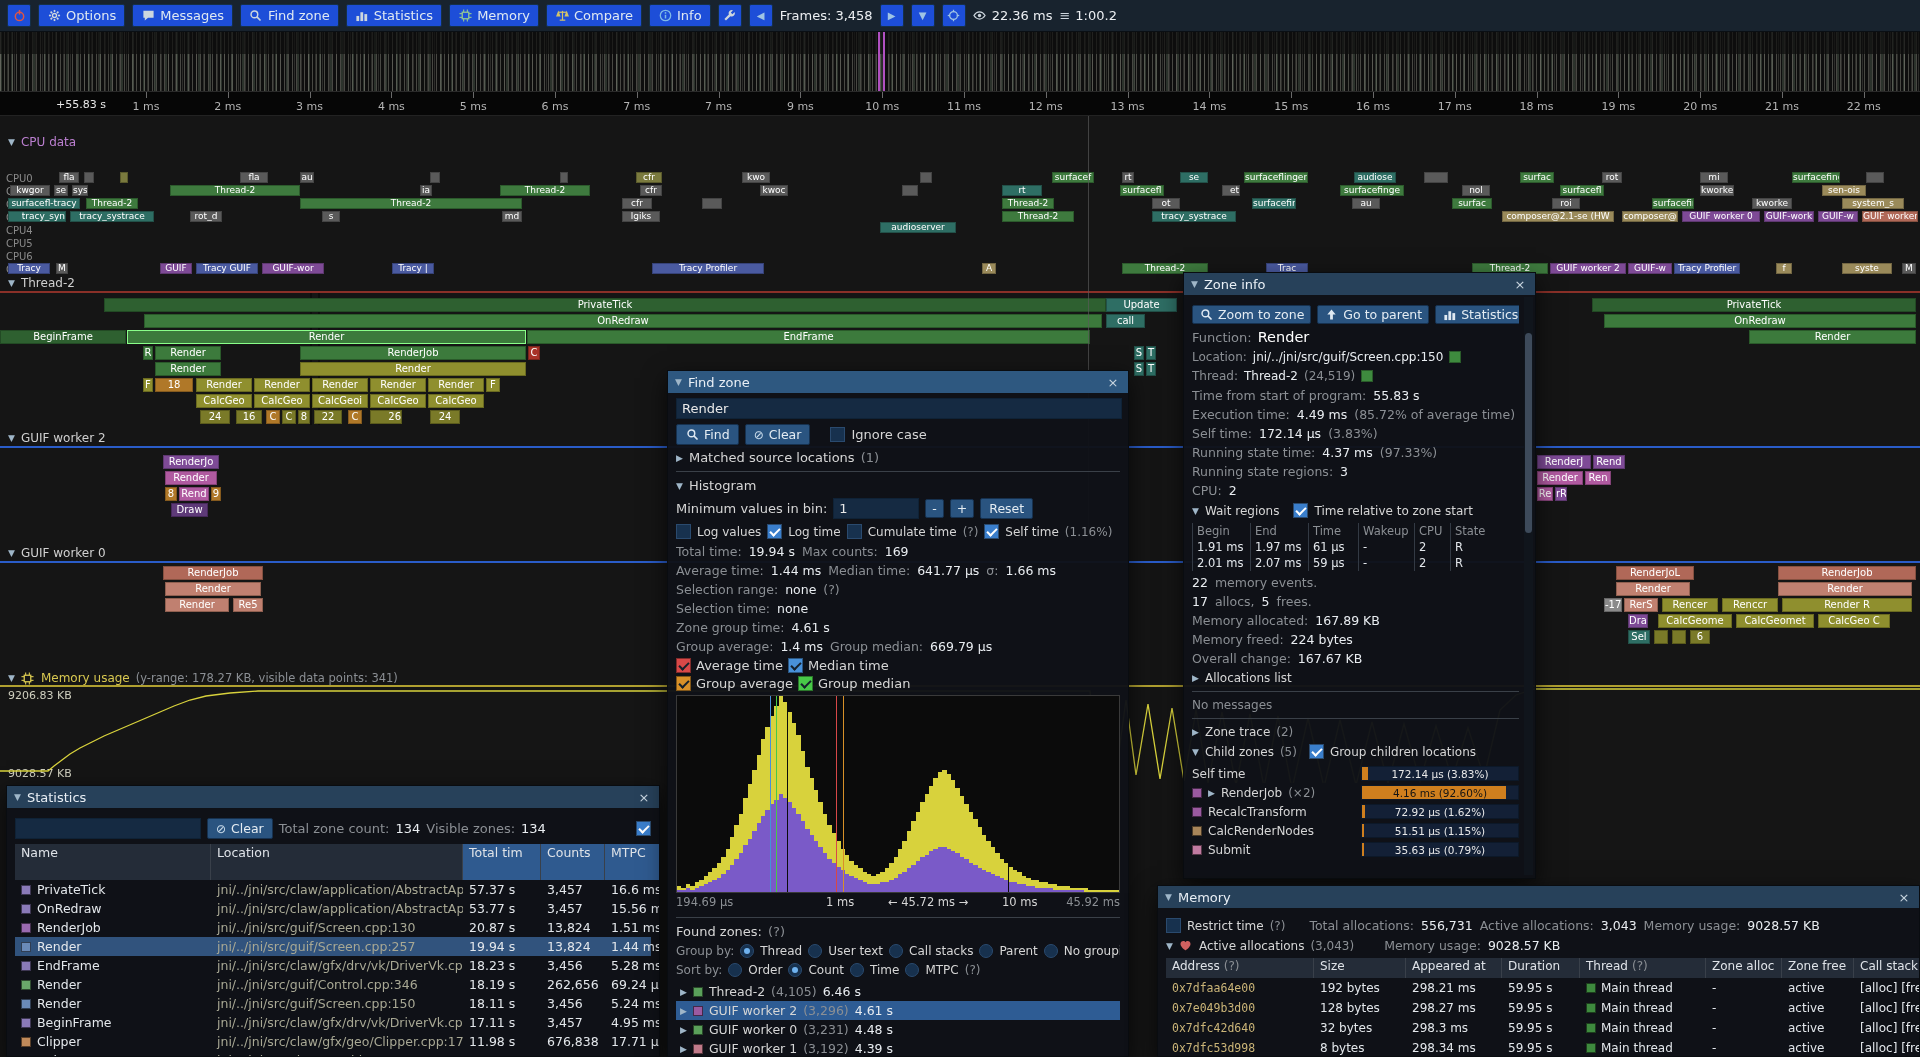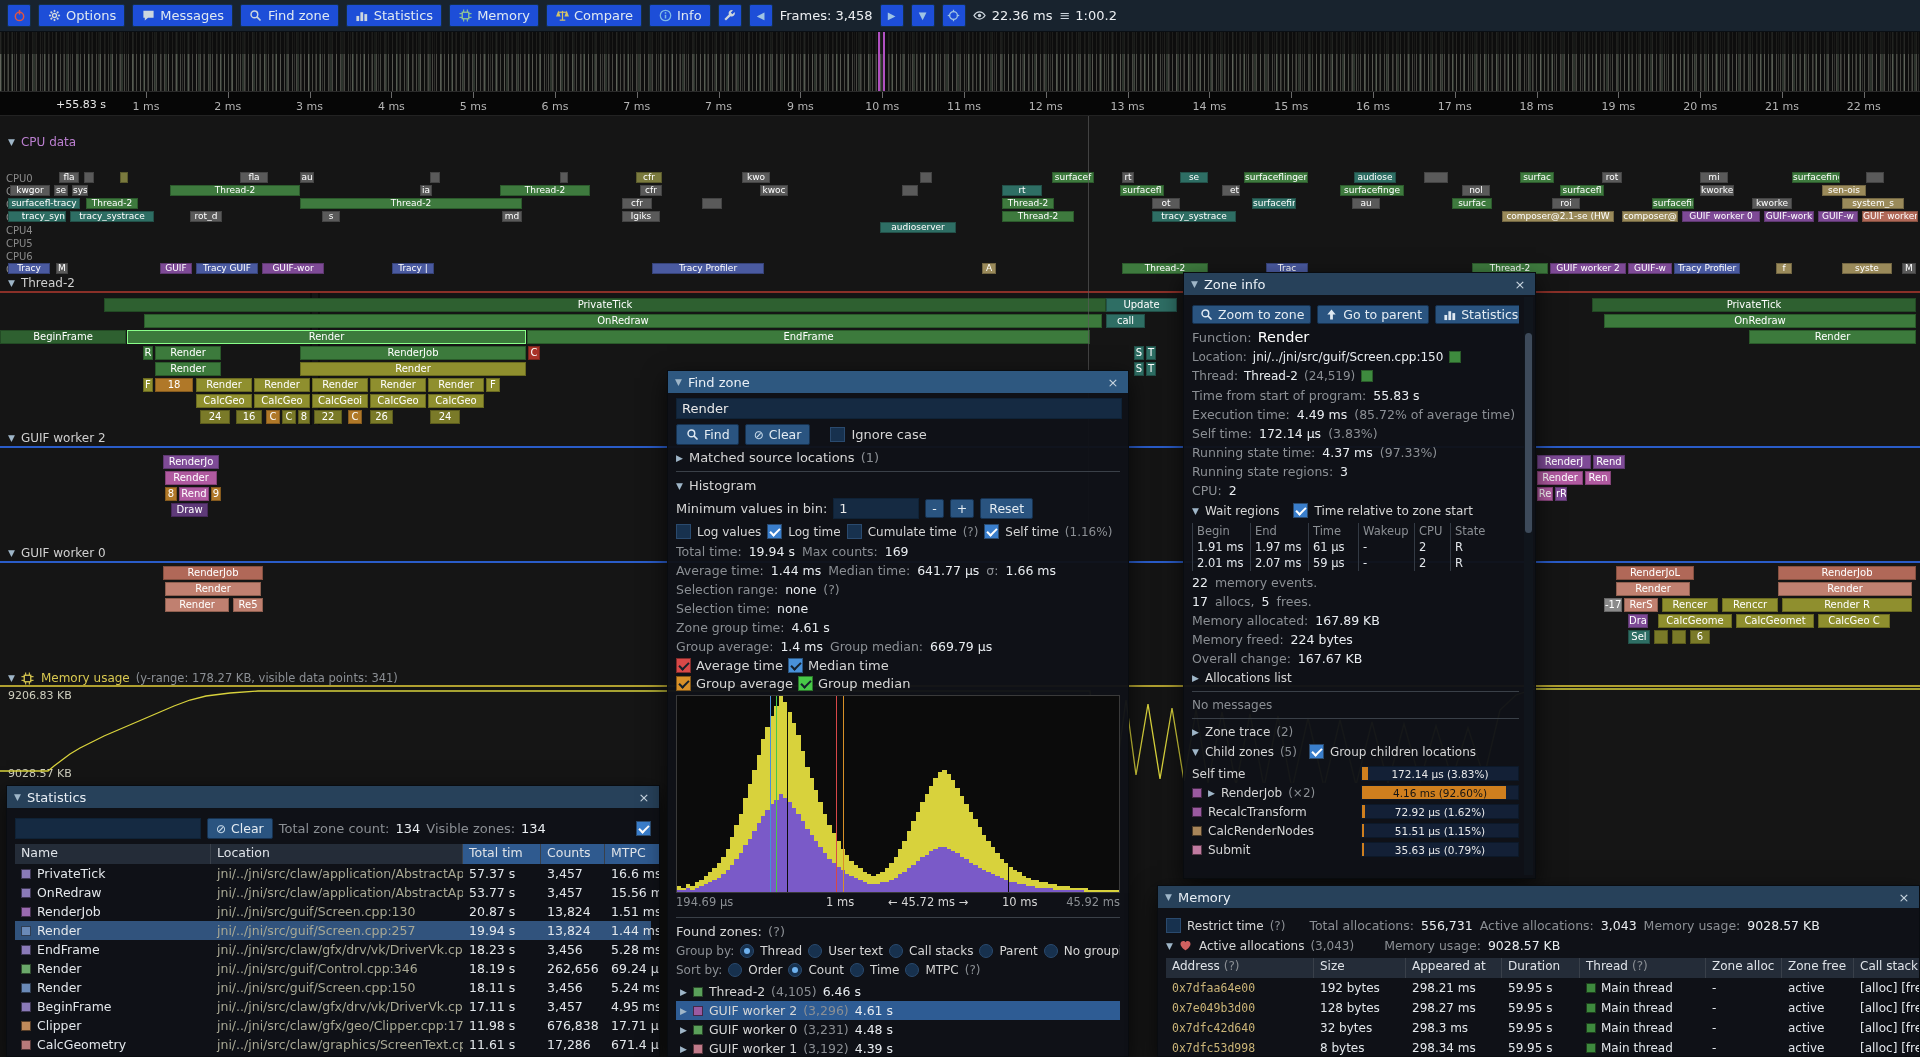--- a/index.html
+++ b/index.html
@@ -100,21 +100,21 @@
   .radio.on::after{content:"";position:absolute;left:3px;top:3px;width:6px;height:6px;border-radius:50%;background:#6fb2ef;}
   .row{display:flex;align-items:center;gap:6px;margin:5px 0;white-space:nowrap;overflow:hidden;}
   .f12{font-size:12px;}
   .pline{margin:4px 0;font-size:12.5px;display:flex;gap:7px;white-space:nowrap;overflow:hidden;}
   .sep{height:1px;background:#3a4048;margin:6px 0;}
   .nosign{color:#cfe0ee;font-size:12px;}
   .gsq{width:12px;height:12px;background:#3e8a3e;border:1px solid #2a5c2a;flex:none;display:inline-block;}
 
   
   #win-stats{left:6px;top:785px;width:654px;height:272px;}
-  #stats-cols{display:grid;grid-template-columns:196px 252px 78px 64px 62px;height:20px;}
+  #stats-cols{display:grid;grid-template-columns:196px 252px 78px 64px 62px;height:36px;}
   .shead{background:#242c38;font-size:12.5px;color:#dfe3e8;padding:1px 6px;border-right:1px solid #39404a;overflow:hidden;white-space:nowrap;}
   .shead.sorted{background:#2f5a8f;}
   .srow{display:grid;grid-template-columns:196px 252px 78px 64px 62px;height:19px;align-items:center;font-size:12.5px;}
   .srow.sel{background:#31537d;}
   .scell{padding:0 6px;overflow:hidden;white-space:nowrap;display:flex;gap:6px;align-items:center;color:#e3e7eb;}
   .scell.loc{color:#a8a894;}
 
   
   #win-find{left:667px;top:370px;width:462px;height:687px;}
   #hist{position:relative;width:444px;height:198px;background:#0b0b0b;border:1px solid #3a3a3a;overflow:hidden;margin:4px 0 2px 0;}
@@ -525,21 +525,21 @@
       <div class="zone c-y1" style="left: 312px; top: 261px; width: 56px;">CalcGeoi</div>
       <div class="zone c-y1" style="left: 370px; top: 261px; width: 56px;">CalcGeo</div>
       <div class="zone c-y1" style="left: 428px; top: 261px; width: 56px;">CalcGeo</div>
       <div class="zone c-y2" style="left: 200px; top: 277px; width: 30px;">24</div>
       <div class="zone c-y2" style="left: 236px; top: 277px; width: 26px;">16</div>
       <div class="zone c-or" style="left: 266px; top: 277px; width: 14px;">C</div>
       <div class="zone c-y2" style="left: 282px; top: 277px; width: 14px;">C</div>
       <div class="zone c-y2" style="left: 298px; top: 277px; width: 12px;">8</div>
       <div class="zone c-y2" style="left: 314px; top: 277px; width: 28px;">22</div>
       <div class="zone c-or" style="left: 348px; top: 277px; width: 14px;">C</div>
-      <div class="zone c-y2" style="left: 370px; top: 277px; width: 23px;">26</div>
+      <div class="zone c-y2" style="left: 370px; top: 277px; width: 32px; text-align: right;">26</div>
       <div class="zone c-y2" style="left: 430px; top: 277px; width: 30px;">24</div>
       <div class="zone c-purp" style="left: 163px; top: 322px; width: 56px;">RenderJo</div>
       <div class="zone c-purp" style="left: 1537px; top: 322px; width: 54px;">RenderJ</div>
       <div class="zone c-purp" style="left: 1593px; top: 322px; width: 32px;">Rend</div>
       <div class="zone c-pink" style="left: 165px; top: 338px; width: 52px;">Render</div>
       <div class="zone c-pink" style="left: 1537px; top: 338px; width: 46px;">Render</div>
       <div class="zone c-pink" style="left: 1585px; top: 338px; width: 26px;">Ren</div>
       <div class="zone c-or" style="left: 165px; top: 354px; width: 12px;">8</div>
       <div class="zone c-pink" style="left: 179px; top: 354px; width: 30px;">Rend</div>
       <div class="zone c-or" style="left: 211px; top: 354px; width: 10px;">9</div>

